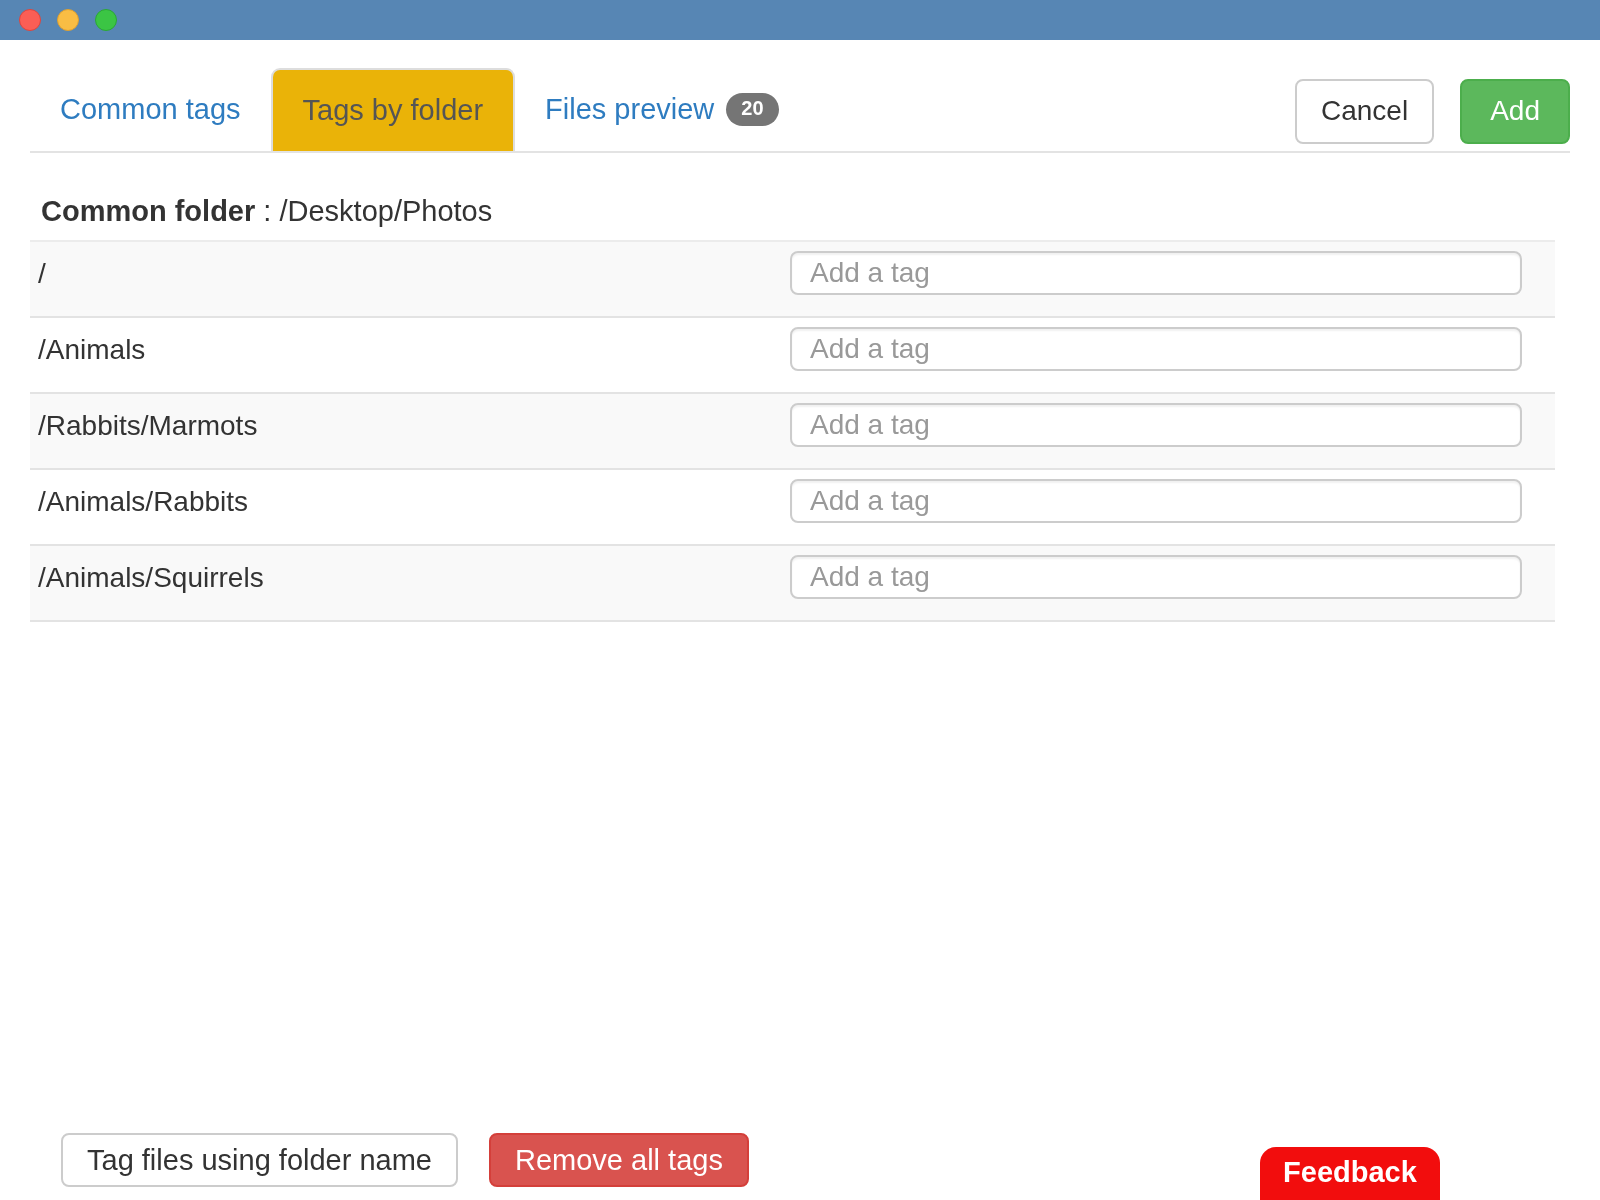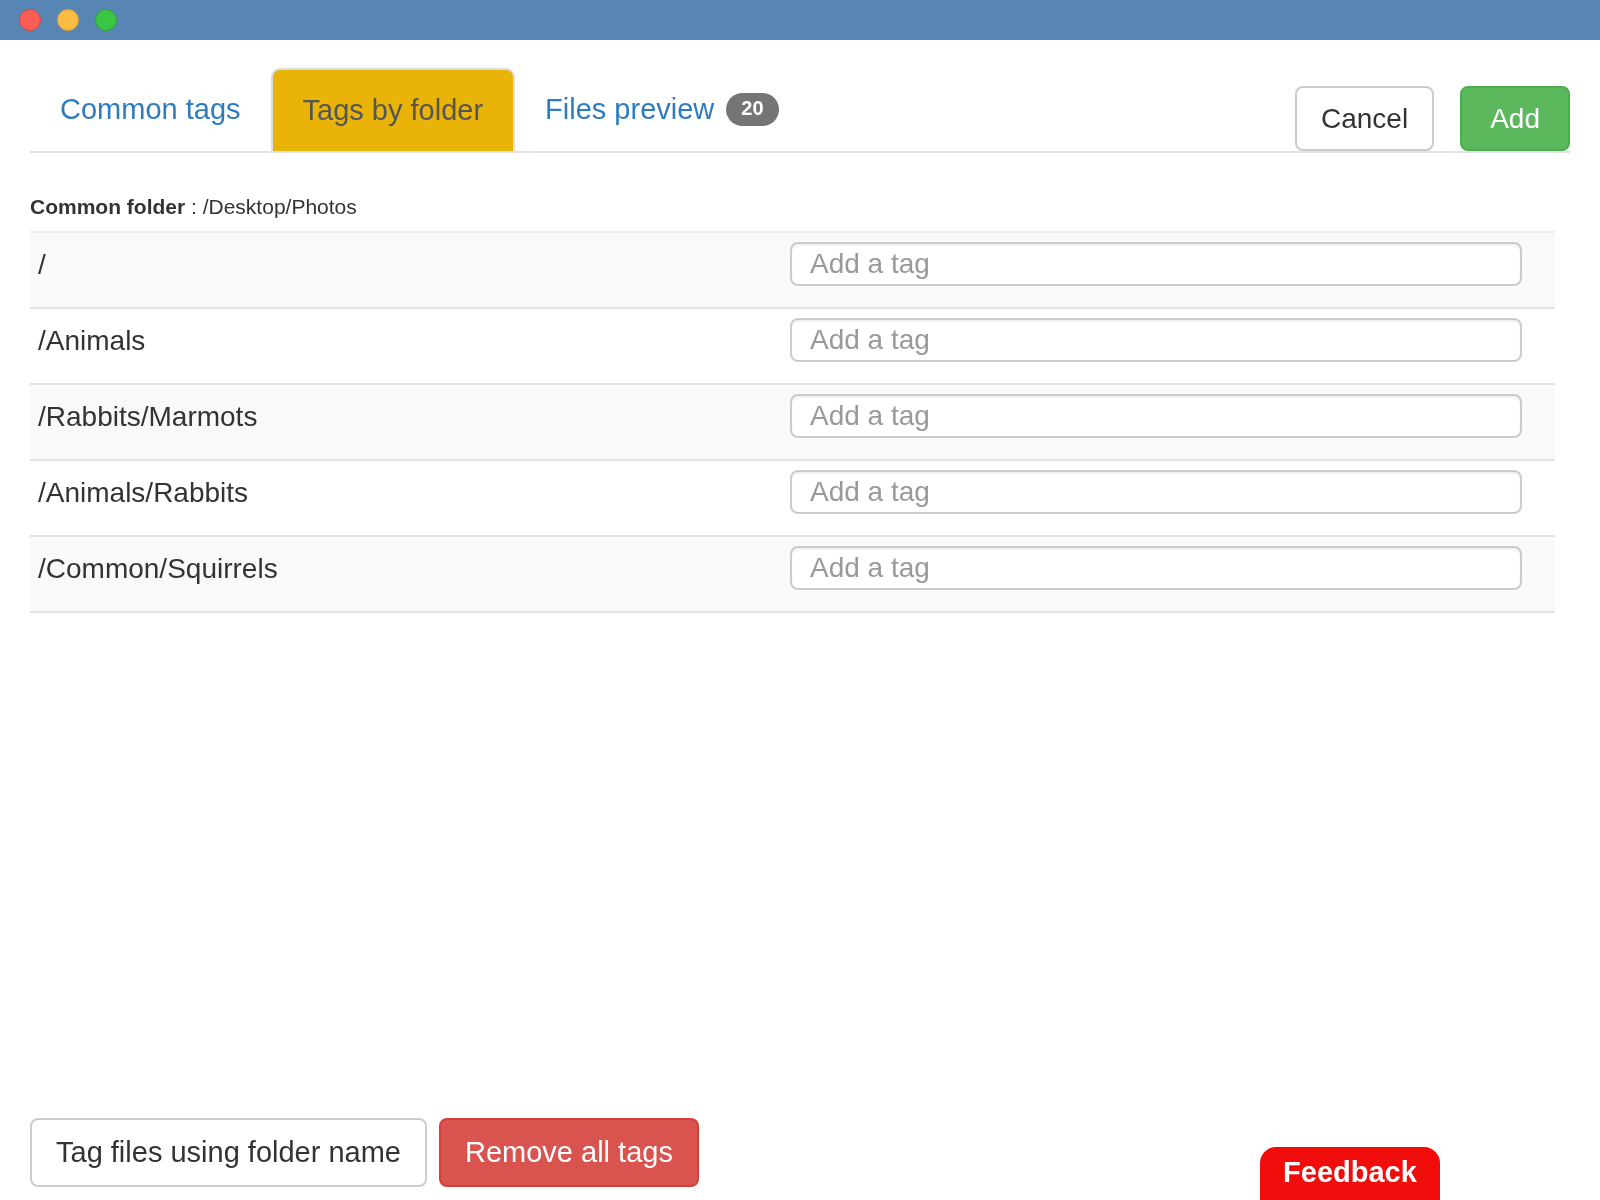--- a/index.html
+++ b/index.html
@@ -29,21 +29,21 @@
   .traffic.close    { background: var(--traffic-red, #fb5e55);    border: 1px solid #e0443c; }
   .traffic.minimize { background: var(--traffic-yellow, #f9bd44); border: 1px solid #dfa02f; }
   .traffic.zoom     { background: var(--traffic-green, #3bc544);  border: 1px solid #2aa834; }
 
   
   .main { padding: 0 30px; }
 
   .header {
     margin-top: 28px;
     display: flex;
-    align-items: flex-end;
+    align-items: center;
     justify-content: space-between;
     border-bottom: 2px solid var(--border-gray, #e3e3e3);
   }
   .tabs { display: flex; align-items: stretch; }
   .tab {
     font-size: 29px;
     padding: 24px 30px;
     color: var(--link-blue, #2e7cc0);
     cursor: pointer;
     display: flex;
@@ -95,22 +95,23 @@
     background: var(--danger-red, #d9534f);
     color: #fff;
     border: 2px solid var(--danger-red-border, #d43f3a);
     margin-left: 12px;
     text-align: center;
   }
 
   
   .common-folder {
     margin-top: 42px;
-    font-size: 21px;
+    font-size: 29px;
     color: var(--text-dark, #333);
+    margin-left: 11px;
   }
   .common-folder .bold { font-weight: bold; }
 
   
   .folder-table {
     margin-top: 12px;
     margin-right: 15px;
     border-top: 2px solid #ececec;
   }
   .folder-row {
@@ -143,21 +144,21 @@
   }
   .tag-input::placeholder { color: var(--placeholder-gray, #999); }
 
   
   .footer {
     position: absolute;
     left: 30px;
     bottom: 13px;
     display: flex;
   }
-  .footer .btn { height: 69px; font-size: 29px; }
+  .footer .btn { height: 54px; font-size: 29px; margin-left: 31px; }
 
   .feedback-btn {
     position: absolute;
     right: 160px;
     bottom: -19px;
     width: 180px;
     height: 72px;
     background: var(--feedback-red, #f20d0d);
     color: #fff;
     font-weight: bold;
@@ -214,21 +215,21 @@
       <div class="folder-path">/Rabbits/Marmots</div>
       <input class="tag-input" type="text" placeholder="Add a tag" style="">
     </div>
 
     <div class="folder-row">
       <div class="folder-path">/Animals/Rabbits</div>
       <input class="tag-input" type="text" placeholder="Add a tag" style="">
     </div>
 
     <div class="folder-row">
-      <div class="folder-path">/Common/Squirrels</div>
+      <div class="folder-path">/Animals/Squirrels</div>
       <input class="tag-input" type="text" placeholder="Add a tag" style="">
     </div>
   </div>
 
 </div>
 
 <div class="footer">
   <button class="btn btn-default">Tag files using folder name</button>
   <button class="btn btn-danger">Remove all tags</button>
 </div>

